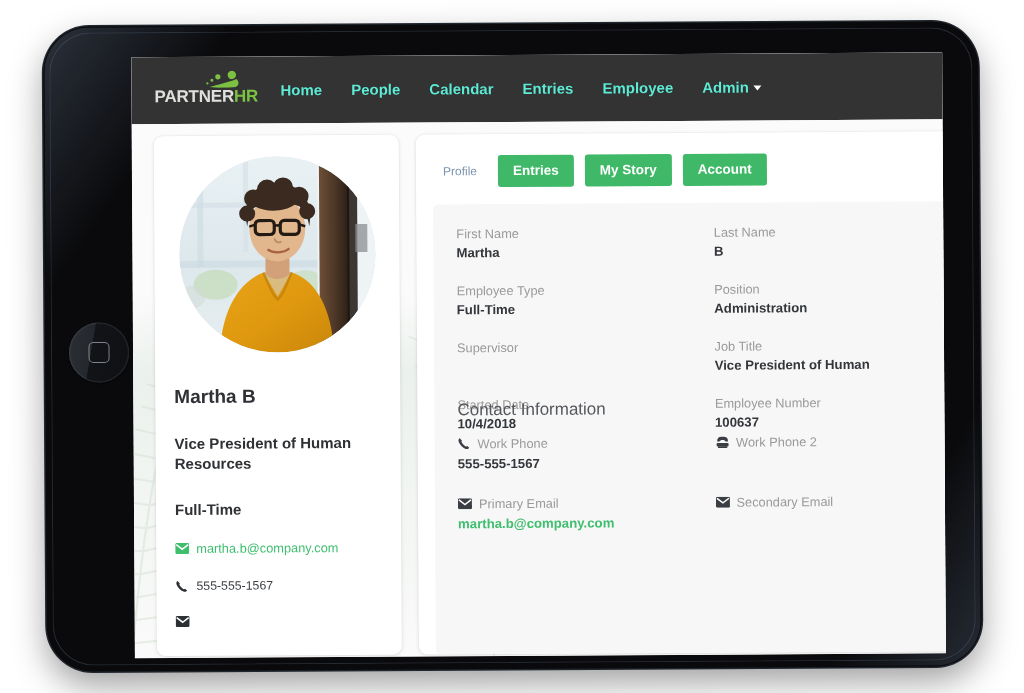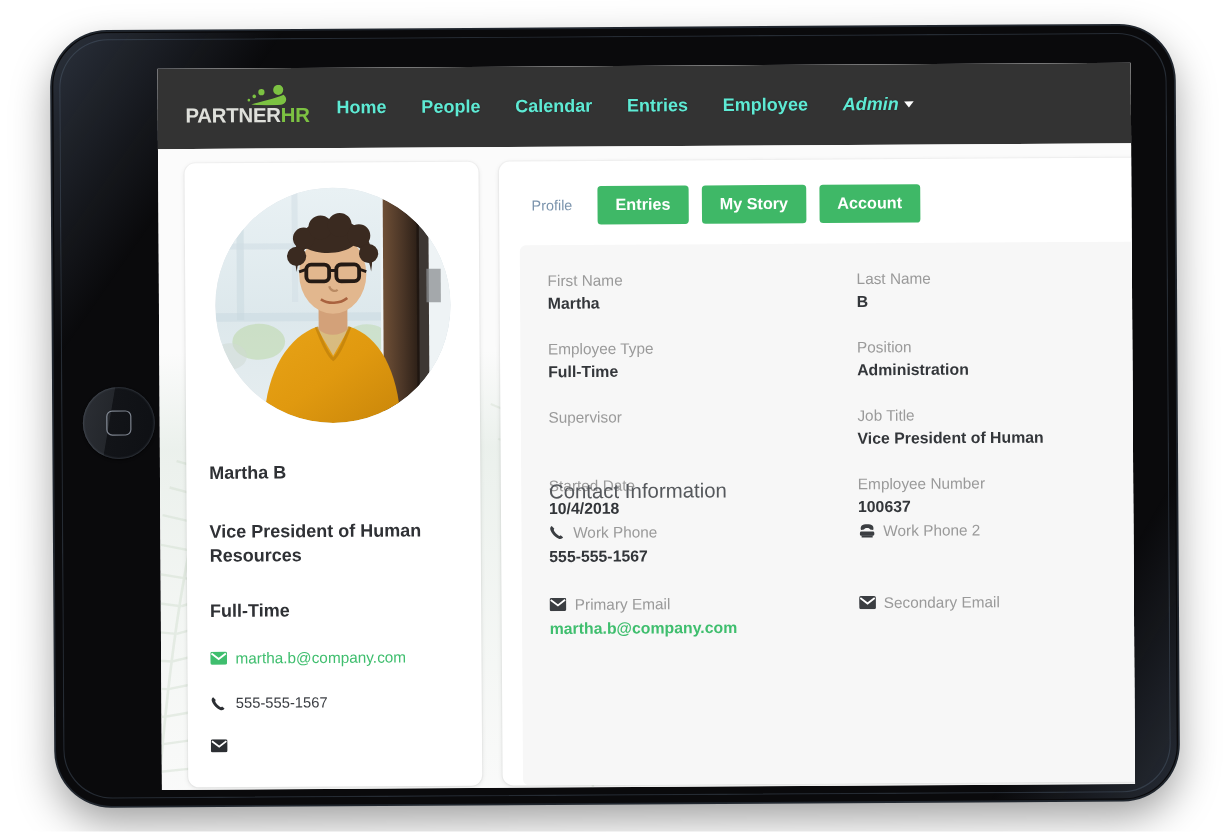--- a/index.html
+++ b/index.html
@@ -72,21 +72,21 @@
     color:#dfe0db; white-space:nowrap;
   }
   #logo-text .hr{ color:#7cc242;text-align:center; }
   #logo-figs{ position:absolute; left:49px; top:-3px; width:46px; height:17px; }
 
   .nav-link{
     color:#5eead4; font-size:15px; font-weight:700;
     margin-right:29px; white-space:nowrap; cursor:pointer;
     text-shadow:0 0 1px rgba(0,0,0,.4);
   }
-  .nav-link:last-child{ margin-right:0;font-style:italic; }
+  .nav-link:last-child{ margin-right:0; }
   .caret{
     display:inline-block; margin-left:5px;
     border-left:4.5px solid transparent; border-right:4.5px solid transparent;
     border-top:5px solid #ffffff; vertical-align:2px;
   }
 
   
   #page{
     position:absolute; left:0; top:67px; width:811px; height:534px;
     background:#fbfbfb;
@@ -113,21 +113,21 @@
   }
   #avatar{
     position:absolute; left:50%; top:21px; transform:translateX(-50%);
     width:196px; height:196px; border-radius:50%; overflow:hidden;
     background:#dfe6ea;
   }
   #avatar svg{ display:block; width:196px; height:196px; }
 
   #profile-name{
     position:absolute; left:19px; top:250px;
-    font-size:15px; font-weight:700; color:#2f3135;
+    font-size:19px; font-weight:700; color:#2f3135;
   }
   #profile-title{
     position:absolute; left:19px; top:298px; width:205px;
     font-size:15px; font-weight:700; color:#2f3135; line-height:1.33;
   }
   #profile-type{
     position:absolute; left:19px; top:365px;
     font-size:15px; font-weight:700; color:#2f3135;
   }
   #profile-email{

